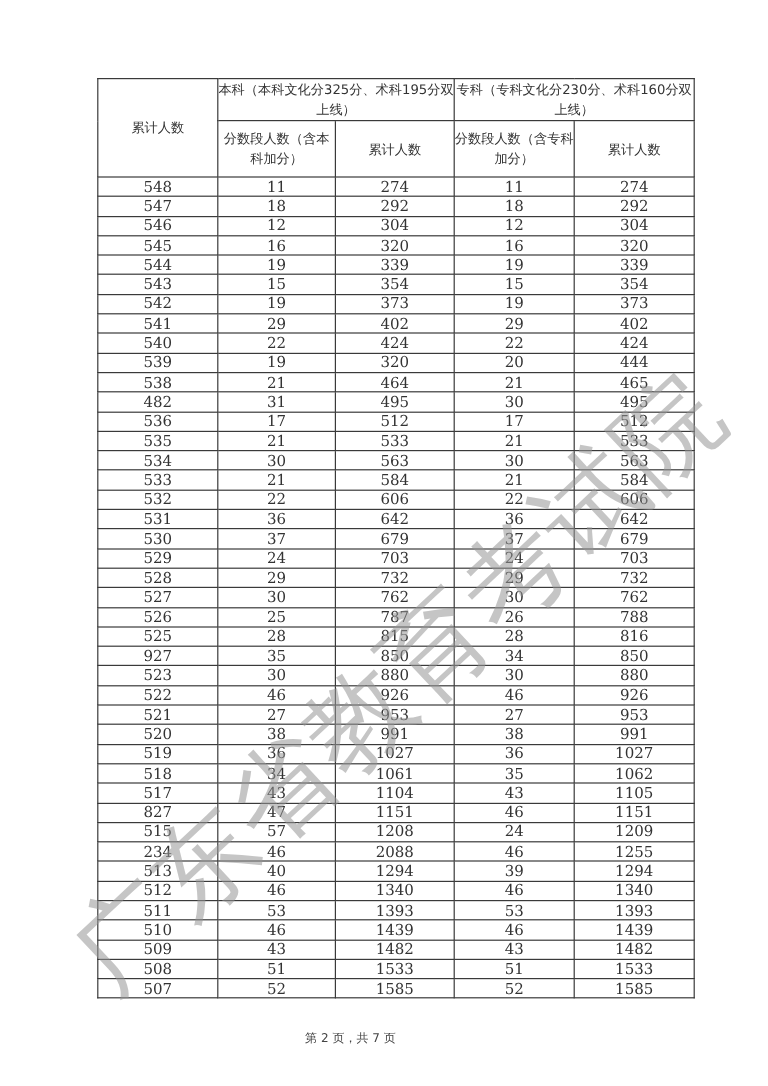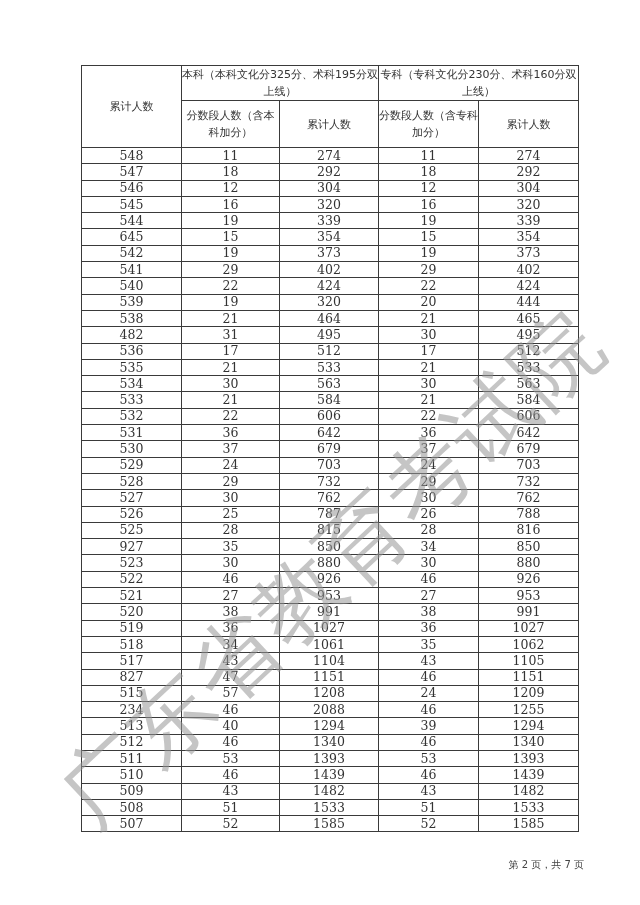--- a/index.html
+++ b/index.html
@@ -23,21 +23,21 @@
   table.scores th {
     font-family: "DejaVu Sans", "Liberation Sans", sans-serif; font-weight: normal; font-size: 11px;
     line-height: 17px; color: #333; white-space: normal;
   }
   tr.h1 th { height: 34px; }
   tr.h2 th { height: 46px; }
   table.scores td {
     height: 15.3px; font-size: 12.5px; line-height: 14px; color: #333;
   }
   .footer {
-    position: absolute; left: 0; width: 584px; top: 858px; text-align: right;
+    position: absolute; left: 0; width: 584px; top: 858px; text-align: center;
     font-family: "DejaVu Sans", "Liberation Sans", sans-serif; font-size: 10px; color: #444;
   }
   .watermark {
     position: absolute; left: -30px; top: 485px; width: 780px; text-align: left;
     transform: rotate(-43deg); transform-origin: 50% 50%;
     font-family: "DejaVu Sans", "Liberation Sans", sans-serif; font-size: 86px; letter-spacing: 2px;
     color: rgba(150,150,150,0.55); pointer-events: none; white-space: nowrap; font-weight: 300;
   }
 </style>
 </head>
@@ -95,21 +95,21 @@
           <td>320</td>
         </tr>
         <tr>
           <td>544</td>
           <td>19</td>
           <td>339</td>
           <td>19</td>
           <td>339</td>
         </tr>
         <tr>
-          <td>645</td>
+          <td>543</td>
           <td>15</td>
           <td>354</td>
           <td>15</td>
           <td>354</td>
         </tr>
         <tr>
           <td>542</td>
           <td>19</td>
           <td>373</td>
           <td>19</td>

